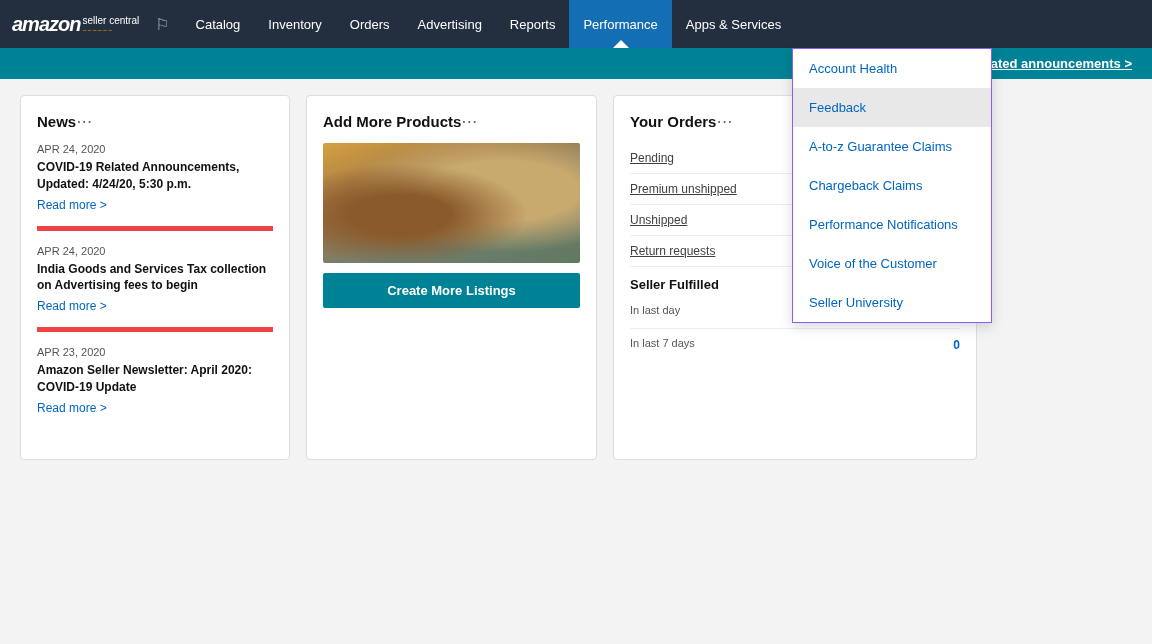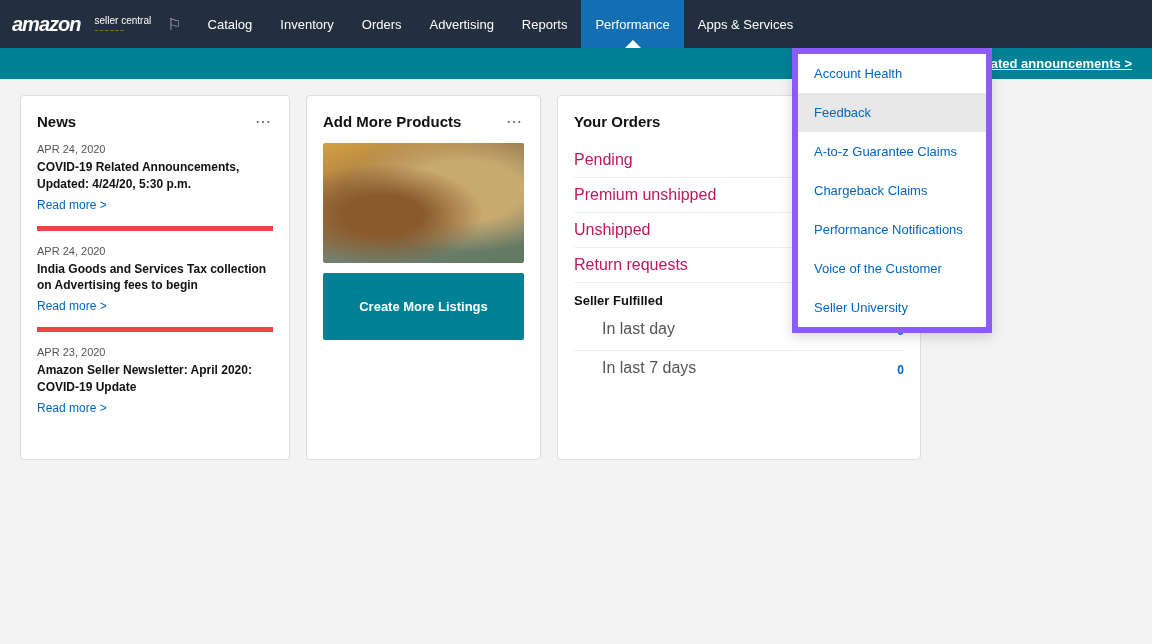--- a/index.html
+++ b/index.html
@@ -79,24 +79,22 @@
 
     
     .card {
       background: white;
       border: 1px solid #ddd;
       border-radius: 4px;
       padding: 16px;
     }
     .card-header {
       display: flex;
-      justify-content: space-between;
       align-items: center;
       margin-bottom: 12px;
-      gap: 16px;
     }
     .card-title {
       font-size: 15px;
       font-weight: bold;
       color: #111;
     }
     .card-menu {
       color: #666;
       cursor: pointer;
       font-size: 16px;
@@ -130,21 +128,21 @@
     }
     .read-more {
       color: #0066c0;
       font-size: 12px;
       cursor: pointer;
       text-decoration: none;
     }
 
     
     .products-card {
-      width: 235px;
+      width: 291px;
       min-height: 260px;
     }
     .products-subtitle {
       color: #555;
       font-size: 12px;
       margin-bottom: 10px;
     }
     .products-image {
       width: 100%;
       height: 120px;
@@ -162,21 +160,21 @@
       height: 100%;
       background: 
         radial-gradient(ellipse at 30% 60%, #8b5a2b 20%, transparent 50%),
         radial-gradient(ellipse at 70% 40%, #c8a96e 30%, transparent 60%),
         linear-gradient(160deg, #d4a040 0%, #a0784a 35%, #708070 65%, #607860 100%);
     }
     .create-listings-btn {
       background: #008296;
       color: white;
       border: none;
-      padding: 26px;
+      padding: 10px;
       width: 100%;
       cursor: pointer;
       font-size: 13px;
       font-weight: bold;
       border-radius: 2px;
       text-align: center;
     }
 
     
     .orders-card {
@@ -184,49 +182,49 @@
     }
     .orders-row {
       display: flex;
       justify-content: space-between;
       align-items: center;
       padding: 8px 0;
       border-bottom: 1px solid #eee;
     }
     .orders-row:last-child { border-bottom: none; }
     .orders-label {
-      color: #be185d;
-      cursor: pointer;
-      font-size: 16px;
+      color: #404040;
+      cursor: pointer;
+      font-size: 12px;
+      text-decoration: underline;
     }
     .orders-value {
       color: #0066c0;
       font-weight: bold;
       font-size: 12px;
     }
     .orders-section-title {
       font-weight: bold;
       font-size: 13px;
       color: #111;
       margin: 10px 0 4px 0;
     }
     .orders-section-sub {
       color: #555;
-      font-size: 16px;
+      font-size: 11px;
       margin-bottom: 4px;
-      margin-left: 28px;
     }
 
     
     .dropdown-menu {
       position: absolute;
       top: 48px;
       right: 160px;
       background: white;
-      border: 6px solid #8b5cf6;
+      border: 1px solid #8b5cf6;
       box-shadow: 0 4px 12px rgba(0,0,0,0.15);
       min-width: 200px;
       z-index: 1000;
     }
     .dropdown-item {
       padding: 12px 16px;
       font-size: 13px;
       color: #0066c0;
       cursor: pointer;
       display: block;
@@ -239,21 +237,21 @@
     
     .performance-nav {
       position: relative;
     }
   </style>
 </head>
 <body>
 
 <nav class="top-nav">
   <div class="logo">
-  <div style="display:flex;align-items:center;gap:12px;">
+  <div style="display:flex;align-items:center;gap:0;">
     <span style="color:white;font-size:20px;font-weight:900;font-style:italic;letter-spacing:-1px;margin-right:2px;">amazon</span>
     <div style="display:flex;flex-direction:column;justify-content:center;">
       <span style="color:white;font-size:10px;display:block;line-height:1.2;">seller central</span>
       <span style="color:#ff9900;font-size:7px;letter-spacing:1px;">~~~~~~</span>
     </div>
   </div>
 </div>
 
   <span class="flag-icon">⚐</span>
 

